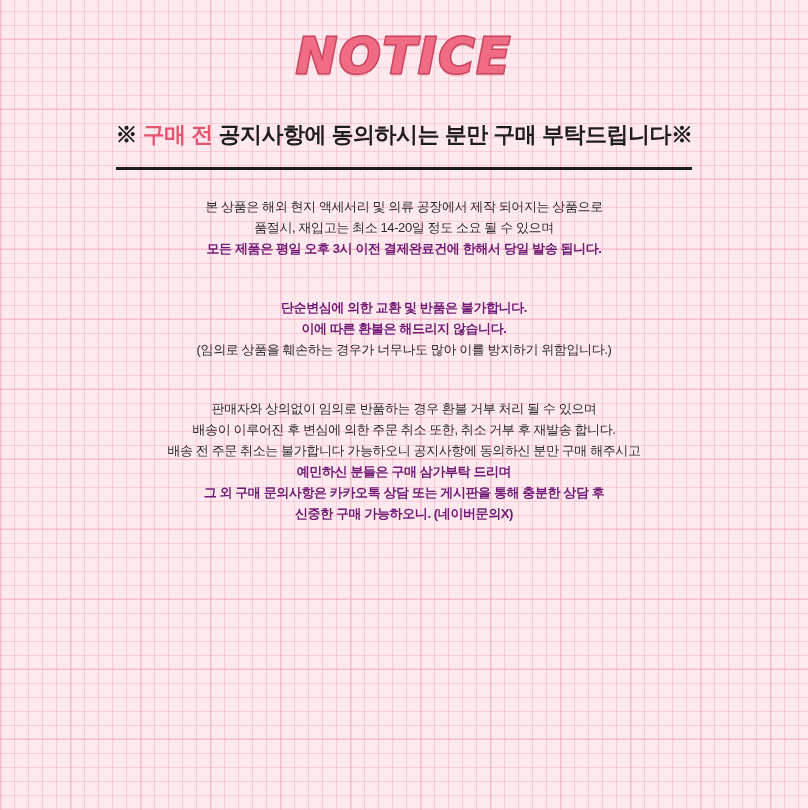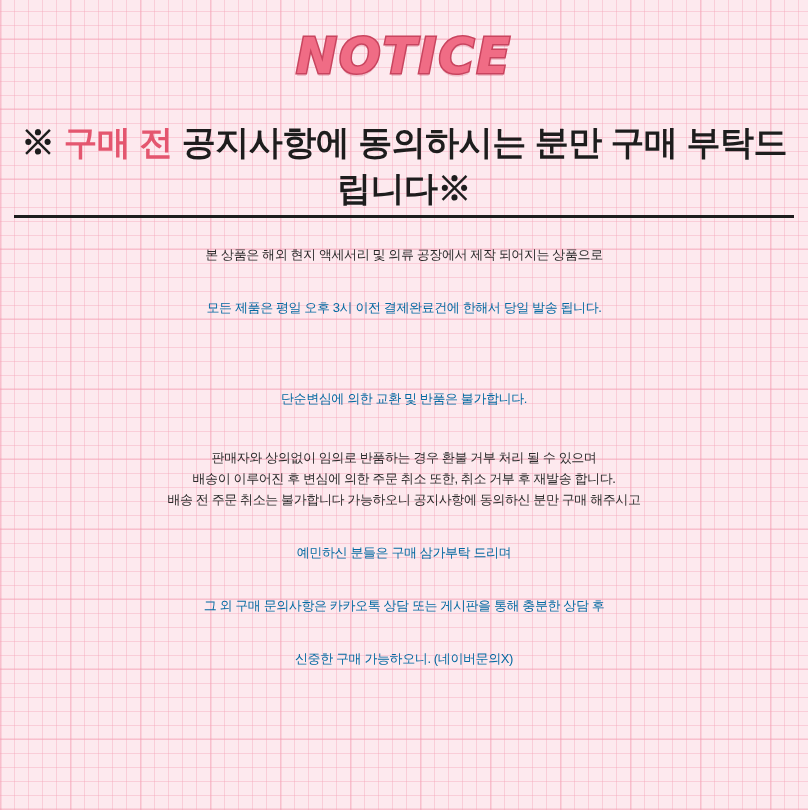--- a/index.html
+++ b/index.html
@@ -33,73 +33,75 @@
     letter-spacing: 2px;
     color: #f06c85;
     -webkit-text-stroke: 3px #c9455f;
     paint-order: stroke fill;
     text-shadow: 0 3px 0 rgba(201,69,95,0.25);
     margin: 12px 0 0 0;
     line-height: 1.1;
   }
   .subtitle {
     margin-top: 36px;
-    font-size: 34px;
+    font-size: 22px;
     font-weight: bold;
     color: #1d1d1d;
     letter-spacing: -0.5px;
     display: inline-block;
     border-bottom: 3px solid #1d1d1d;
-    padding-bottom: 3px;
+    padding-bottom: 17px;
     line-height: 1.35;
   }
   .subtitle .hl {
     color: #e4566f;
   }
   .block {
     margin-top: 26px;
   }
   .line {
     font-size: 13px;
     color: #2a2a2a;
     line-height: 1.62;
     letter-spacing: -0.4px;
     font-weight: bold;
   }
   .line.normal {
     font-weight: normal;
     color: #2b2b2b;
   }
   .line.pink {
-    color: #0369a1;
-    font-weight: normal;
-    margin-top: 32px;
+    color: #701a75;
+    font-weight: bold;
   }
   .gap-lg { height: 38px; }
 </style>
 </head>
 <body>
 
 <div class="page">
 
   <div class="notice-title">NOTICE</div>
 
   <div>
     <div class="subtitle"><span>※ </span><span class="hl">구매 전</span><span> 공지사항에 동의하시는 분만 구매 부탁드립니다※</span></div>
   </div>
 
   <div class="block">
     <div class="line normal">본 상품은 해외 현지 액세서리 및 의류 공장에서 제작 되어지는 상품으로</div>
+    <div class="line normal">품절시, 재입고는 최소 14-20일 정도 소요 될 수 있으며</div>
     <div class="line pink">모든 제품은 평일 오후 3시 이전 결제완료건에 한해서 당일 발송 됩니다.</div>
   </div>
 
   <div class="gap-lg"></div>
 
   <div>
     <div class="line pink">단순변심에 의한 교환 및 반품은 불가합니다.</div>
+    <div class="line pink">이에 따른 환불은 해드리지 않습니다.</div>
+    <div class="line normal">(임의로 상품을 훼손하는 경우가 너무나도 많아 이를 방지하기 위함입니다.)</div>
   </div>
 
   <div class="gap-lg"></div>
 
   <div>
     <div class="line normal">판매자와 상의없이 임의로 반품하는 경우 환불 거부 처리 될 수 있으며</div>
     <div class="line normal">배송이 이루어진 후 변심에 의한 주문 취소 또한, 취소 거부 후 재발송 합니다.</div>
     <div class="line normal">배송 전 주문 취소는 불가합니다 가능하오니 공지사항에 동의하신 분만 구매 해주시고</div>
     <div class="line pink">예민하신 분들은 구매 삼가부탁 드리며</div>
     <div class="line pink">그 외 구매 문의사항은 카카오톡 상담 또는 게시판을 통해 충분한 상담 후</div>

